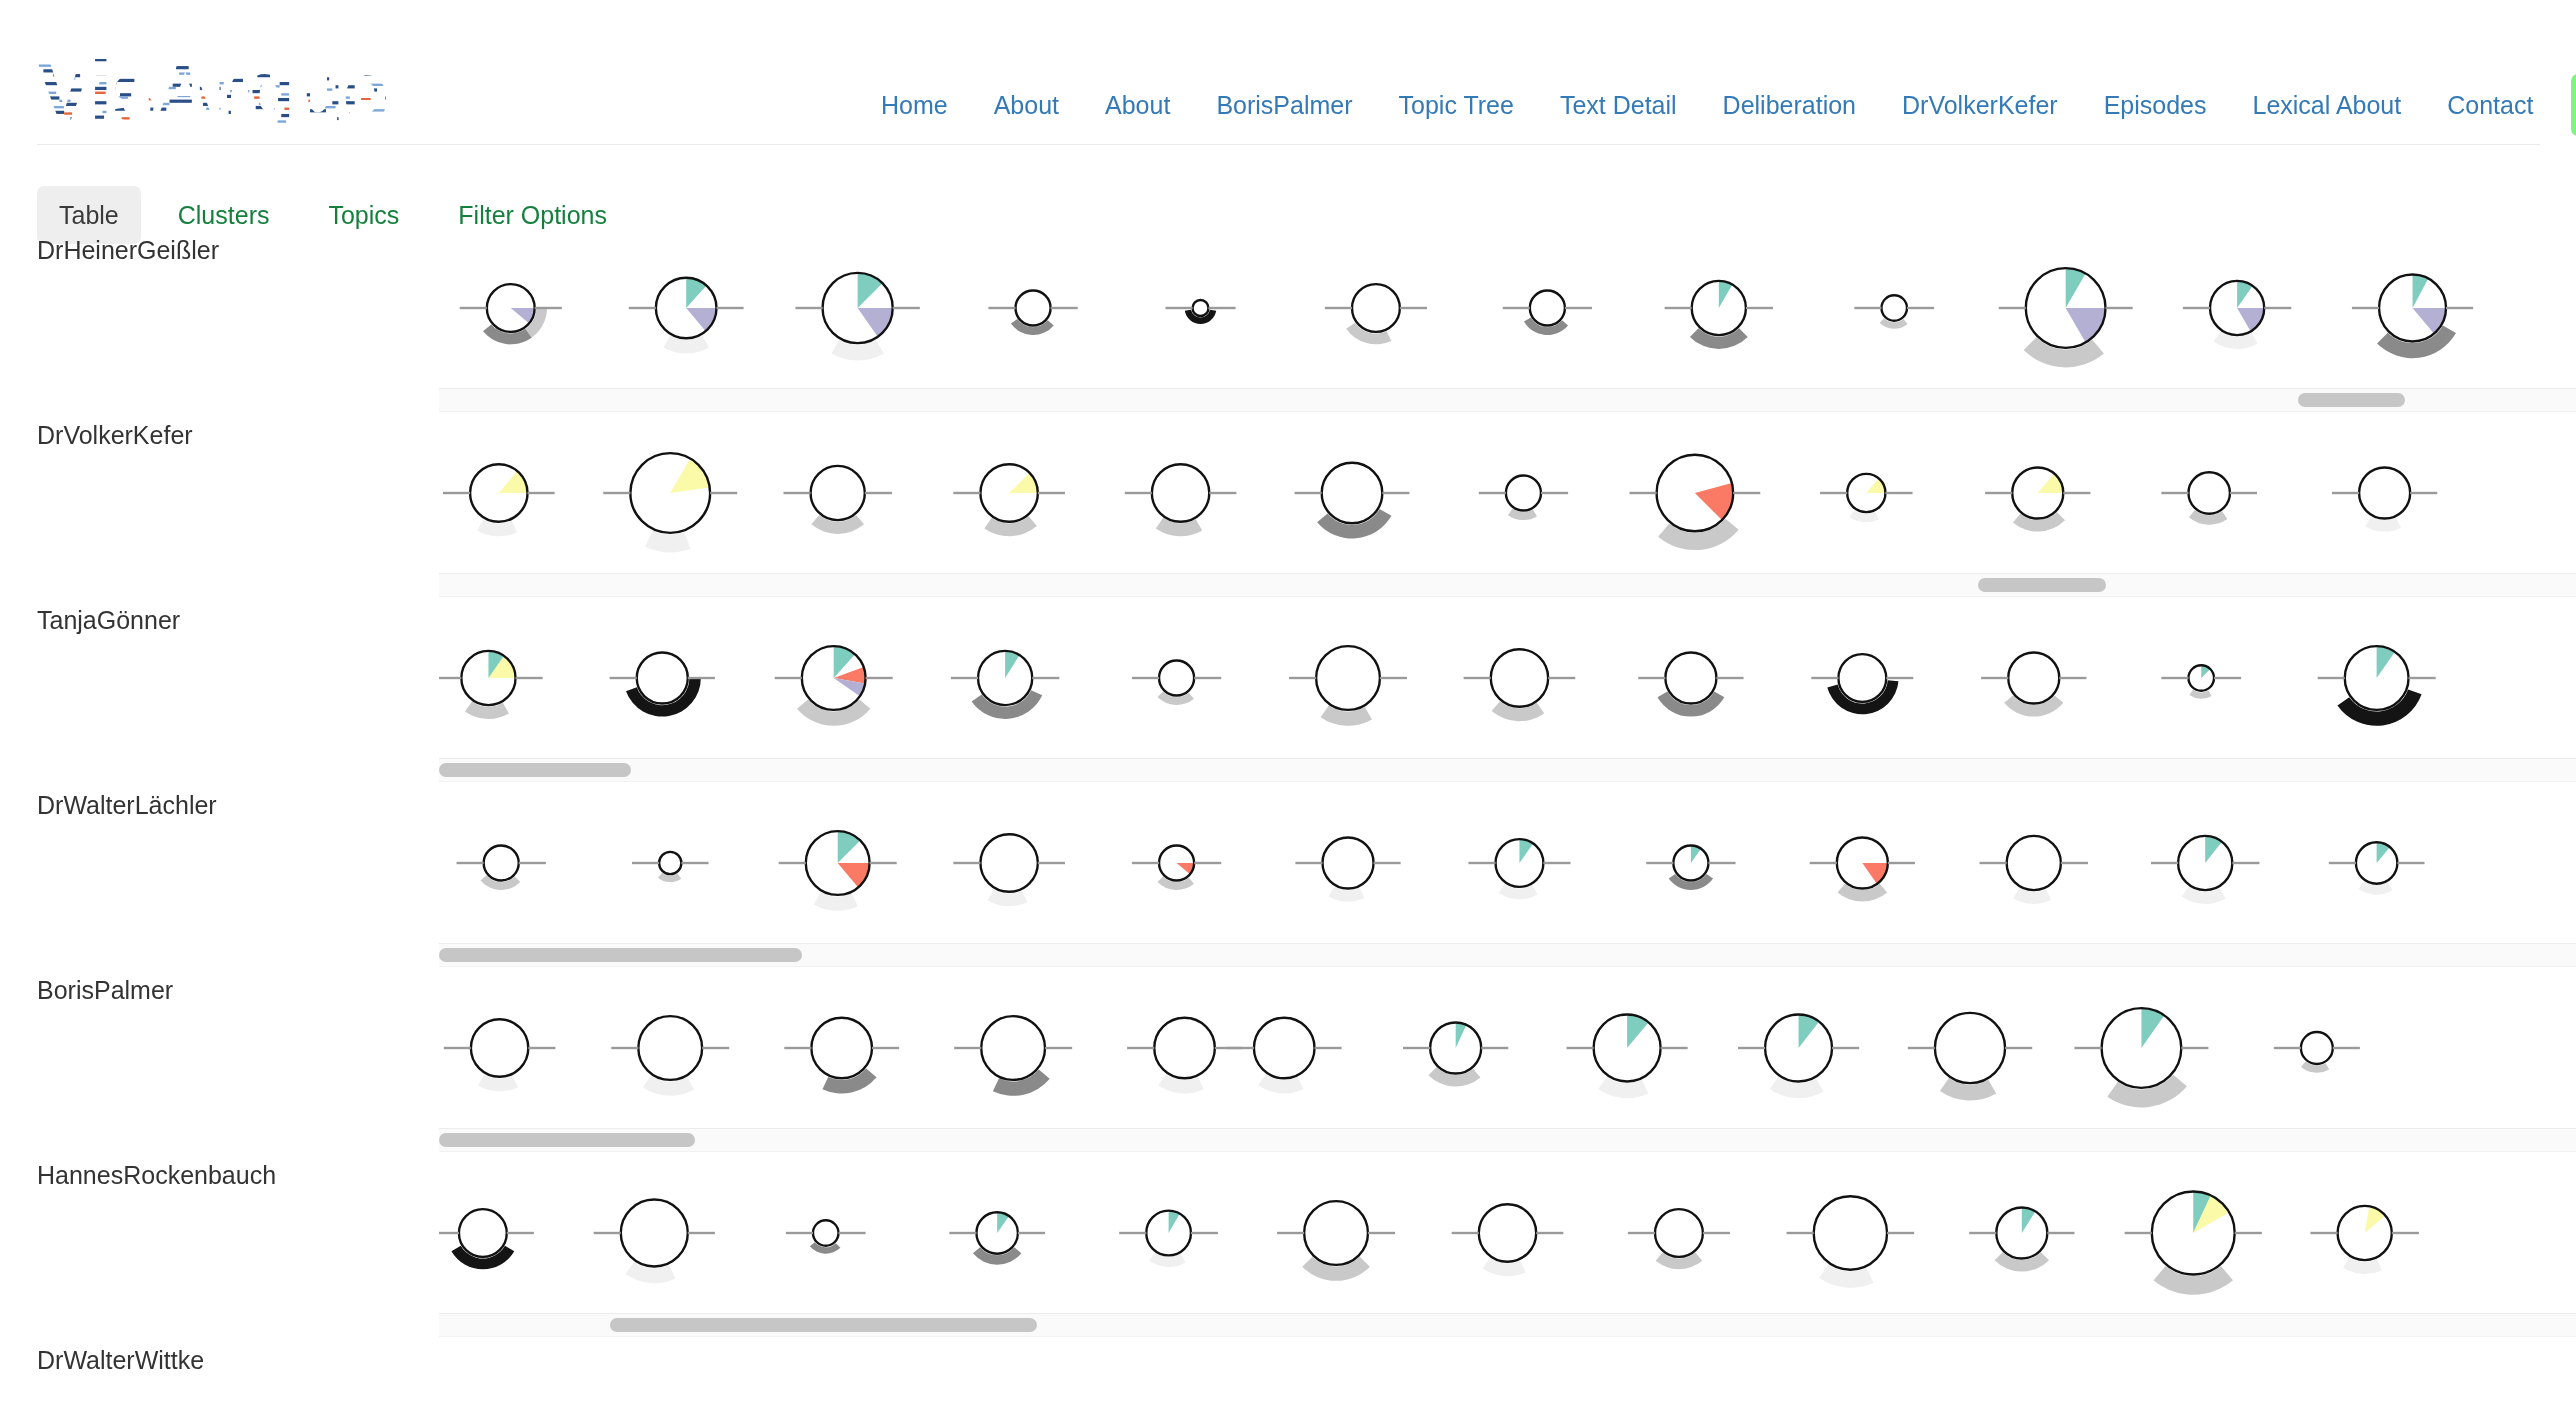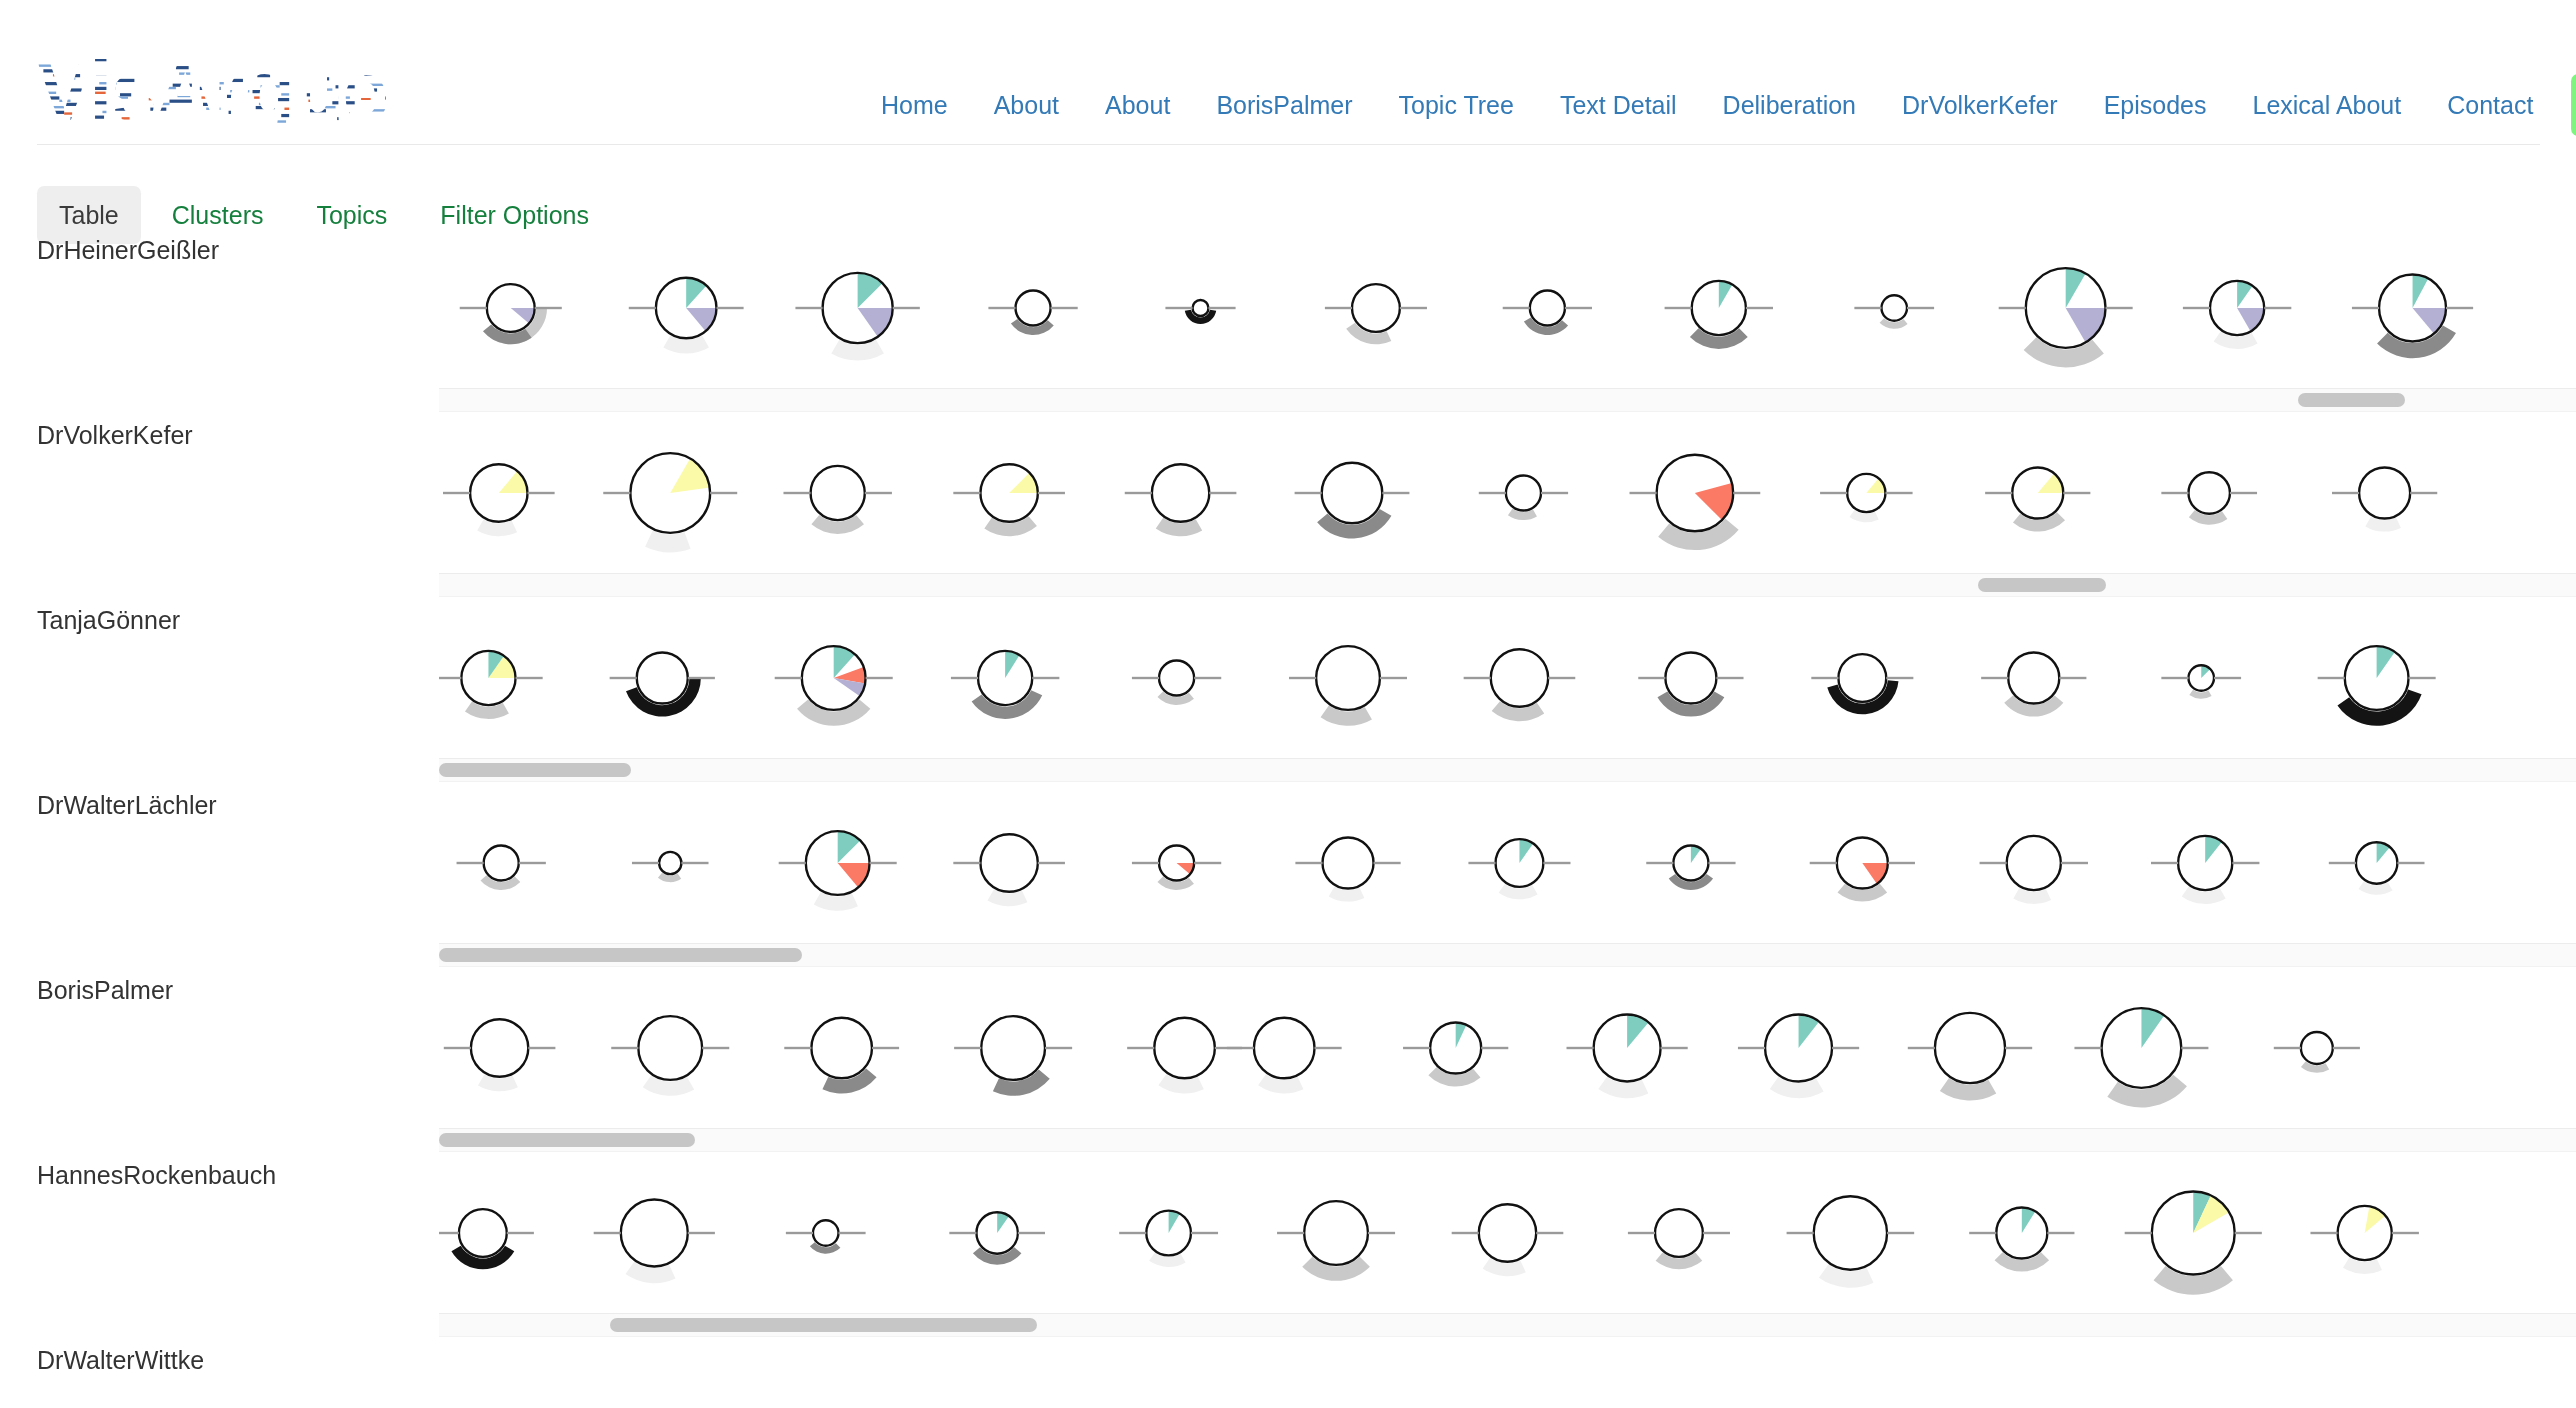--- a/index.html
+++ b/index.html
@@ -51,21 +51,21 @@
   .nav-item.login {
     background: #7ff47f;
     border-radius: 7.2px;
     margin-left: 14.4px;
     padding: 18.3px 26px;
   }
 
   
   .tabbar {
     position: absolute; left: 37px; top: 186px;
-    display: flex; align-items: center; gap: 9px;
+    display: flex; align-items: center; gap: 15px;
   }
   .tab {
     display: block;
     font-size: 25px; line-height: 1;
     color: #15803d;
     padding: 16.7px 22px;
     border-radius: 7.2px;
     text-decoration: none;
     white-space: nowrap;
     cursor: pointer;

